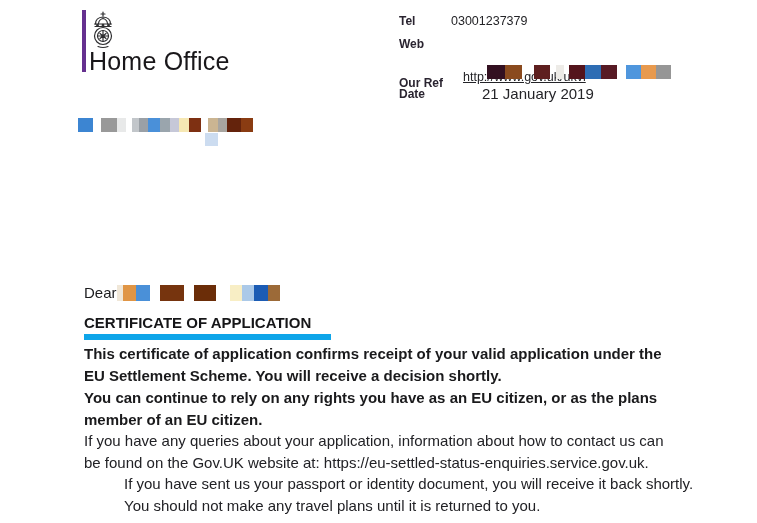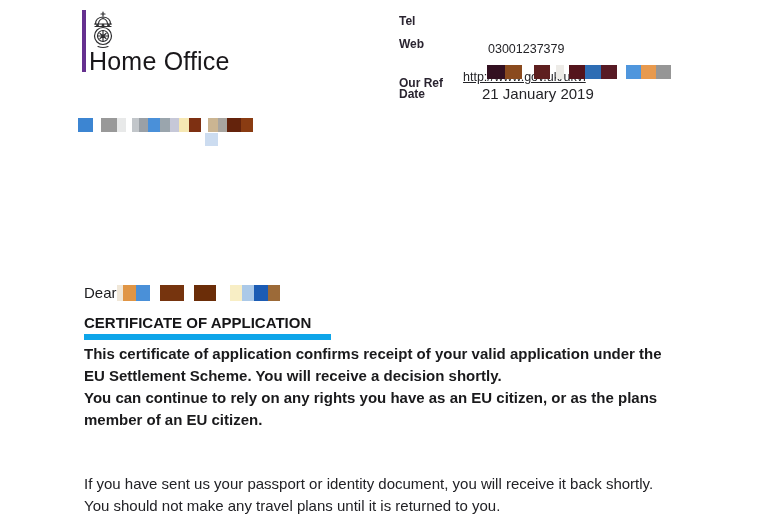--- a/index.html
+++ b/index.html
@@ -43,21 +43,21 @@
   .para {
     left:84px; margin:0;
     font-size:15px; line-height:21.5px;
     white-space:pre-line;
     color:#222226;
   }
   .para.bold { font-weight:bold; color:#1a1a1c; }
   .p1 { top:343px; }
   .p2 { top:387px; }
   .p3 { top:430px; }
-  .p4 { top:473px; }
+  .p4 { top:473px;margin-left:40px; }
 </style>
 </head>
 <body>
 
 <div class="page">
 
   <div class="abs brand-bar" style="background:#65308f;"></div>
 
   <div class="abs crown">
     <svg width="26" height="38" viewBox="0 0 26 38">
@@ -73,21 +73,21 @@
         <circle cx="13" cy="25" r="5.5"></circle>
         <path d="M10 22.5 L16 27.5 M16 22.5 L10 27.5 M13 19.5 V30.5 M7.5 25 H18.5"></path>
         <path d="M8 35.5 Q13 37.5 18 35.5"></path>
       </g>
     </svg>
   </div>
 
   <div class="abs org-name">Home Office</div>
 
   <div class="abs c-label" style="left:399px; top:14px;">Tel</div>
-  <div class="abs c-value" style="left:488px; top:14px;margin-top:28px;">03001237379</div>
+  <div class="abs c-value" style="left:451px; top:14px;">03001237379</div>
 
   <div class="abs c-label" style="left:399px; top:37px;">Web</div>
   <div class="abs c-value underlined" style="left:463px; top:37px;">http://www.gov.uk/ukvi</div>
 
   <div class="abs c-label" style="left:399px; top:76px;">Our Ref</div>
   <div class="abs rstrip" style="left:487px; top:65px; height:14px;">
       <span style="width: 18px; background: rgb(51, 16, 33);"></span>
       <span style="width: 17px; background: rgb(138, 74, 30);"></span>
       <span style="width: 12px; visibility: hidden;"></span>
       <span style="width: 16px; background: rgb(94, 31, 31);"></span>
@@ -146,16 +146,18 @@
         <span style="width: 12px; background: rgb(156, 106, 56);"></span>
       </span>
   </div>
 
   <div class="abs heading">CERTIFICATE OF APPLICATION</div>
 
   <p class="abs para bold p1">This certificate of application confirms receipt of your valid application under the
 EU Settlement Scheme. You will receive a decision shortly.</p>
   <p class="abs para bold p2">You can continue to rely on any rights you have as an EU citizen, or as the plans
 member of an EU citizen.</p>
+  <p class="abs para p3">If you have any queries about your application, information about how to contact us can
+be found on the Gov.UK website at: https://eu-settled-status-enquiries.service.gov.uk.</p>
   <p class="abs para p4">If you have sent us your passport or identity document, you will receive it back shortly.
 You should not make any travel plans until it is returned to you.</p>
 
 </div>
 
 </body></html>

